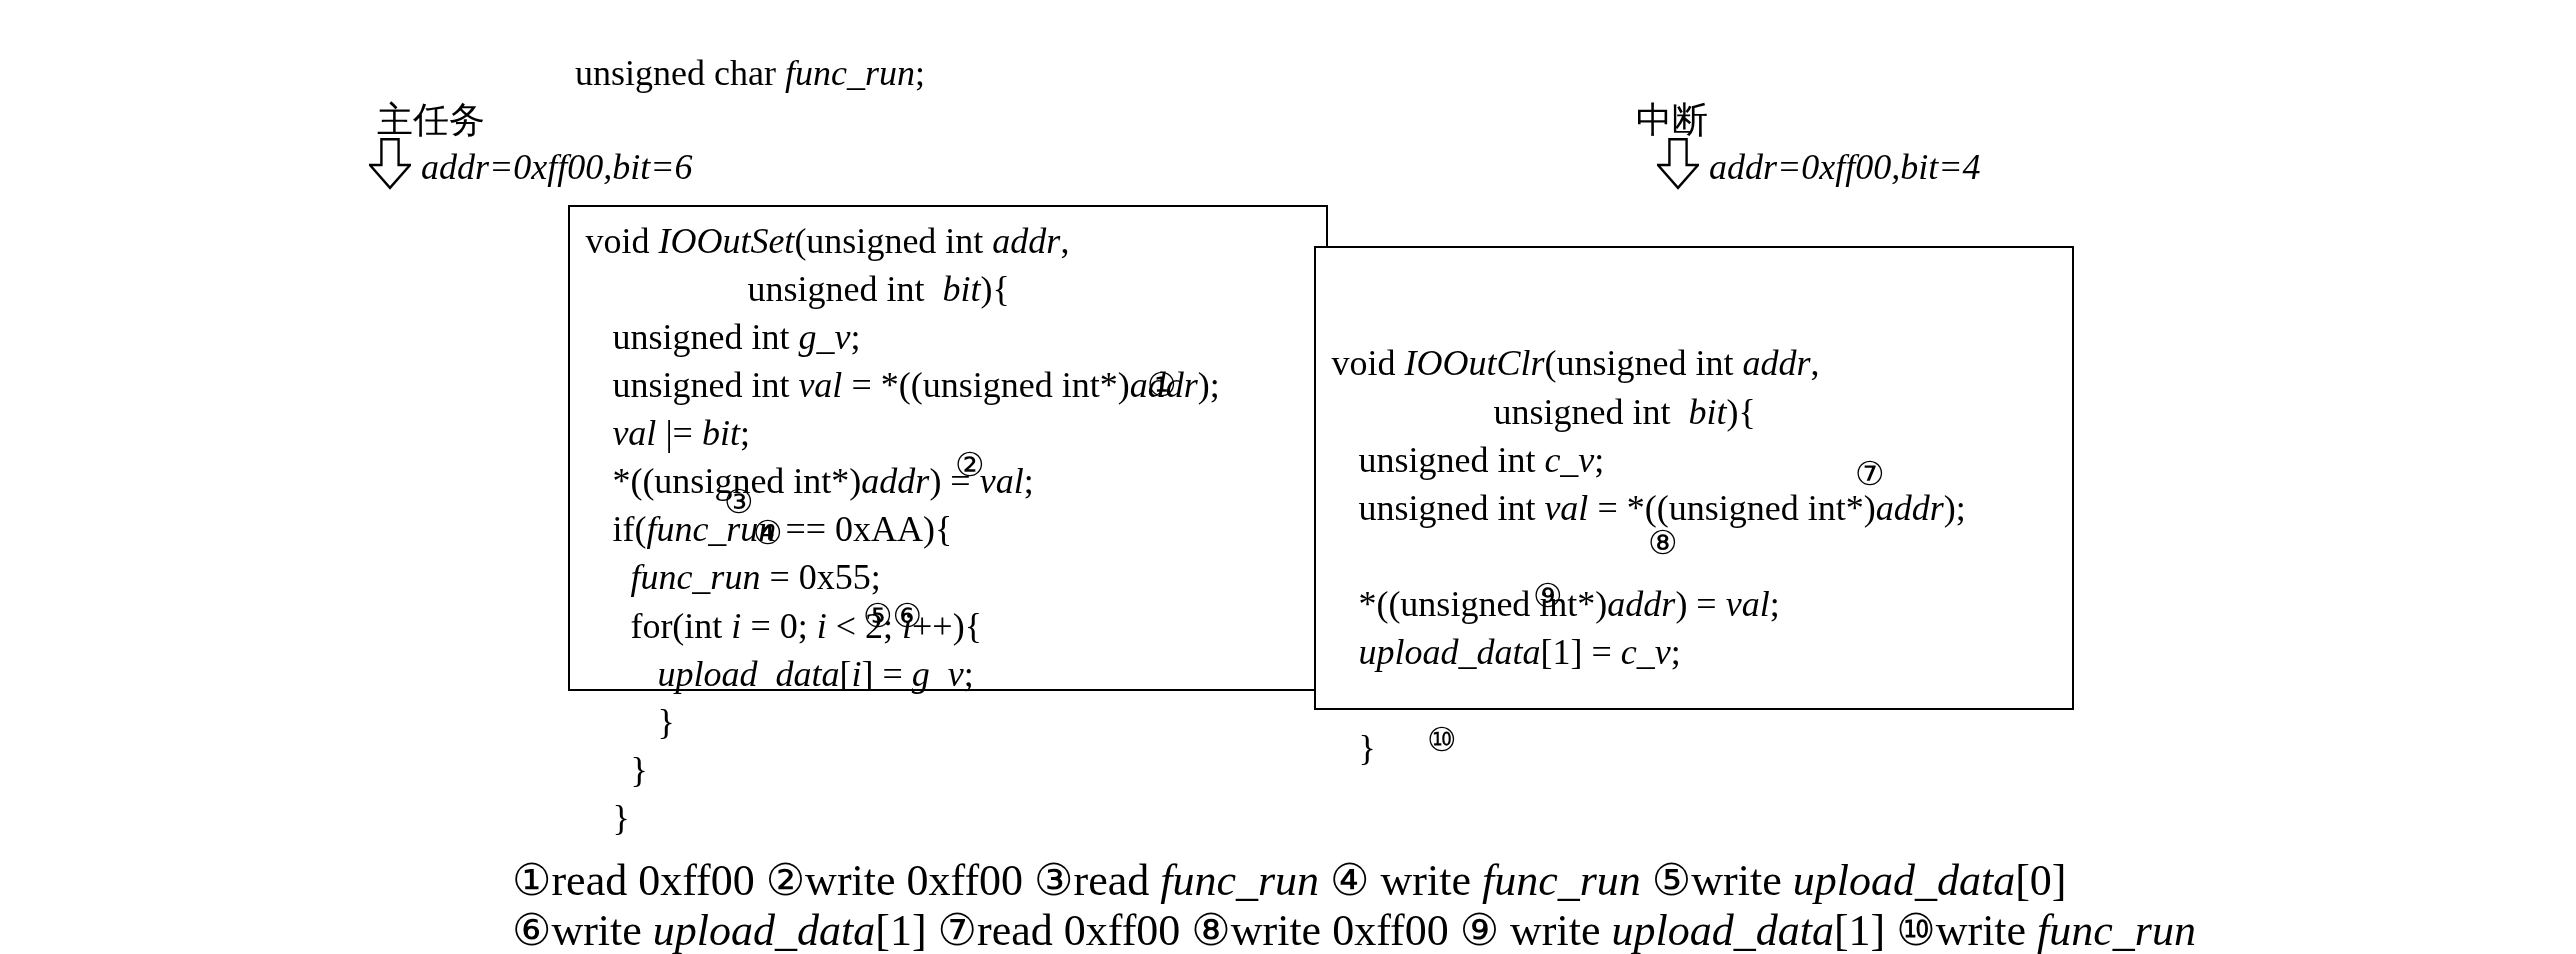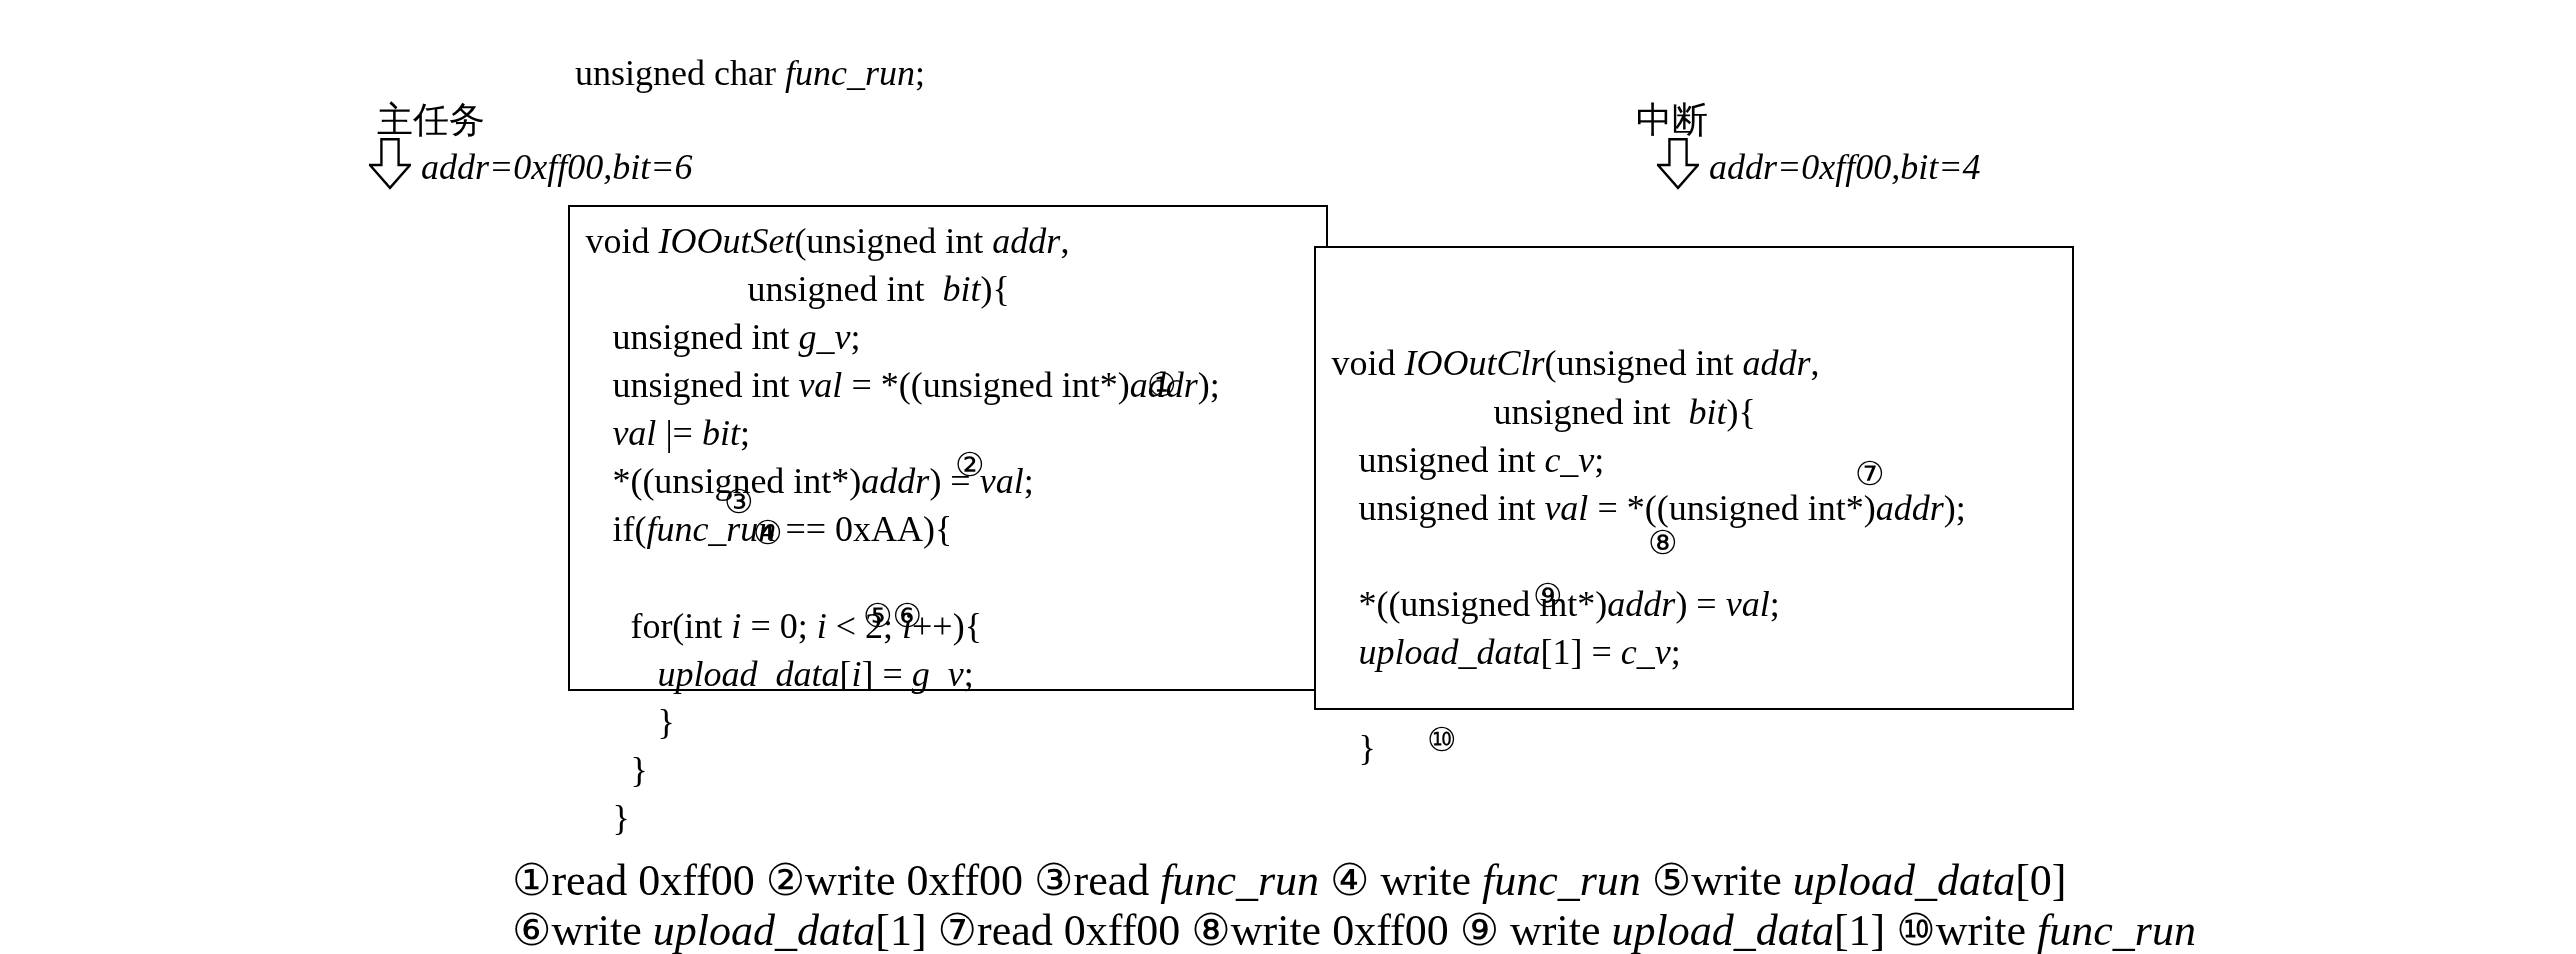--- a/index.html
+++ b/index.html
@@ -96,20 +96,21 @@
   <div class="abs arrow-label ital" style="left:1709px; top:146px;">addr=0xff00,bit=4</div>
 
   <div class="abs code-box" style="left:568px; top:205px; width:760px; height:486px;">
     <div class="abs code-line" style="left:15.4px; top:9.6px;">void <span class="ital">IOOutSet</span>(unsigned int <span class="ital">addr</span>,</div>
     <div class="abs code-line" style="left:15.4px; top:58px;">                  unsigned int  <span class="ital">bit</span>){</div>
     <div class="abs code-line" style="left:15.4px; top:106px;">   unsigned int <span class="ital">g_v</span>;</div>
     <div class="abs code-line" style="left:15.4px; top:154px;">   unsigned int <span class="ital">val</span> = *((unsigned int*)<span class="ital">addr</span>);</div>
     <div class="abs code-line" style="left:15.4px; top:202px;">   <span class="ital">val</span> |= <span class="ital">bit</span>;</div>
     <div class="abs code-line" style="left:15.4px; top:250px;">   *((unsigned int*)<span class="ital">addr</span>) = <span class="ital">val</span>;</div>
     <div class="abs code-line" style="left:15.4px; top:298px;">   if(<span class="ital">func_run</span> == 0xAA){</div>
+    <div class="abs code-line" style="left:15.4px; top:346px;">     <span class="ital">func_run</span> = 0x55;</div>
     <div class="abs code-line" style="left:15.4px; top:395px;">     for(int <span class="ital">i</span> = 0; <span class="ital">i</span> &lt; 2; <span class="ital">i</span>++){</div>
     <div class="abs code-line" style="left:15.4px; top:443px;">        <span class="ital">upload_data</span>[<span class="ital">i</span>] = <span class="ital">g_v</span>;</div>
     <div class="abs code-line" style="left:15.4px; top:491px;">        }</div>
     <div class="abs code-line" style="left:15.4px; top:539px;">     }</div>
     <div class="abs code-line" style="left:15.4px; top:587px;">   }</div>
 
     <div class="abs circnum" style="left:577px; top:162px;">①</div>
     <div class="abs circnum" style="left:385px; top:242px;">②</div>
     <div class="abs circnum" style="left:154px; top:279px;">③</div>
     <div class="abs circnum" style="left:183px; top:310px;">④</div>

